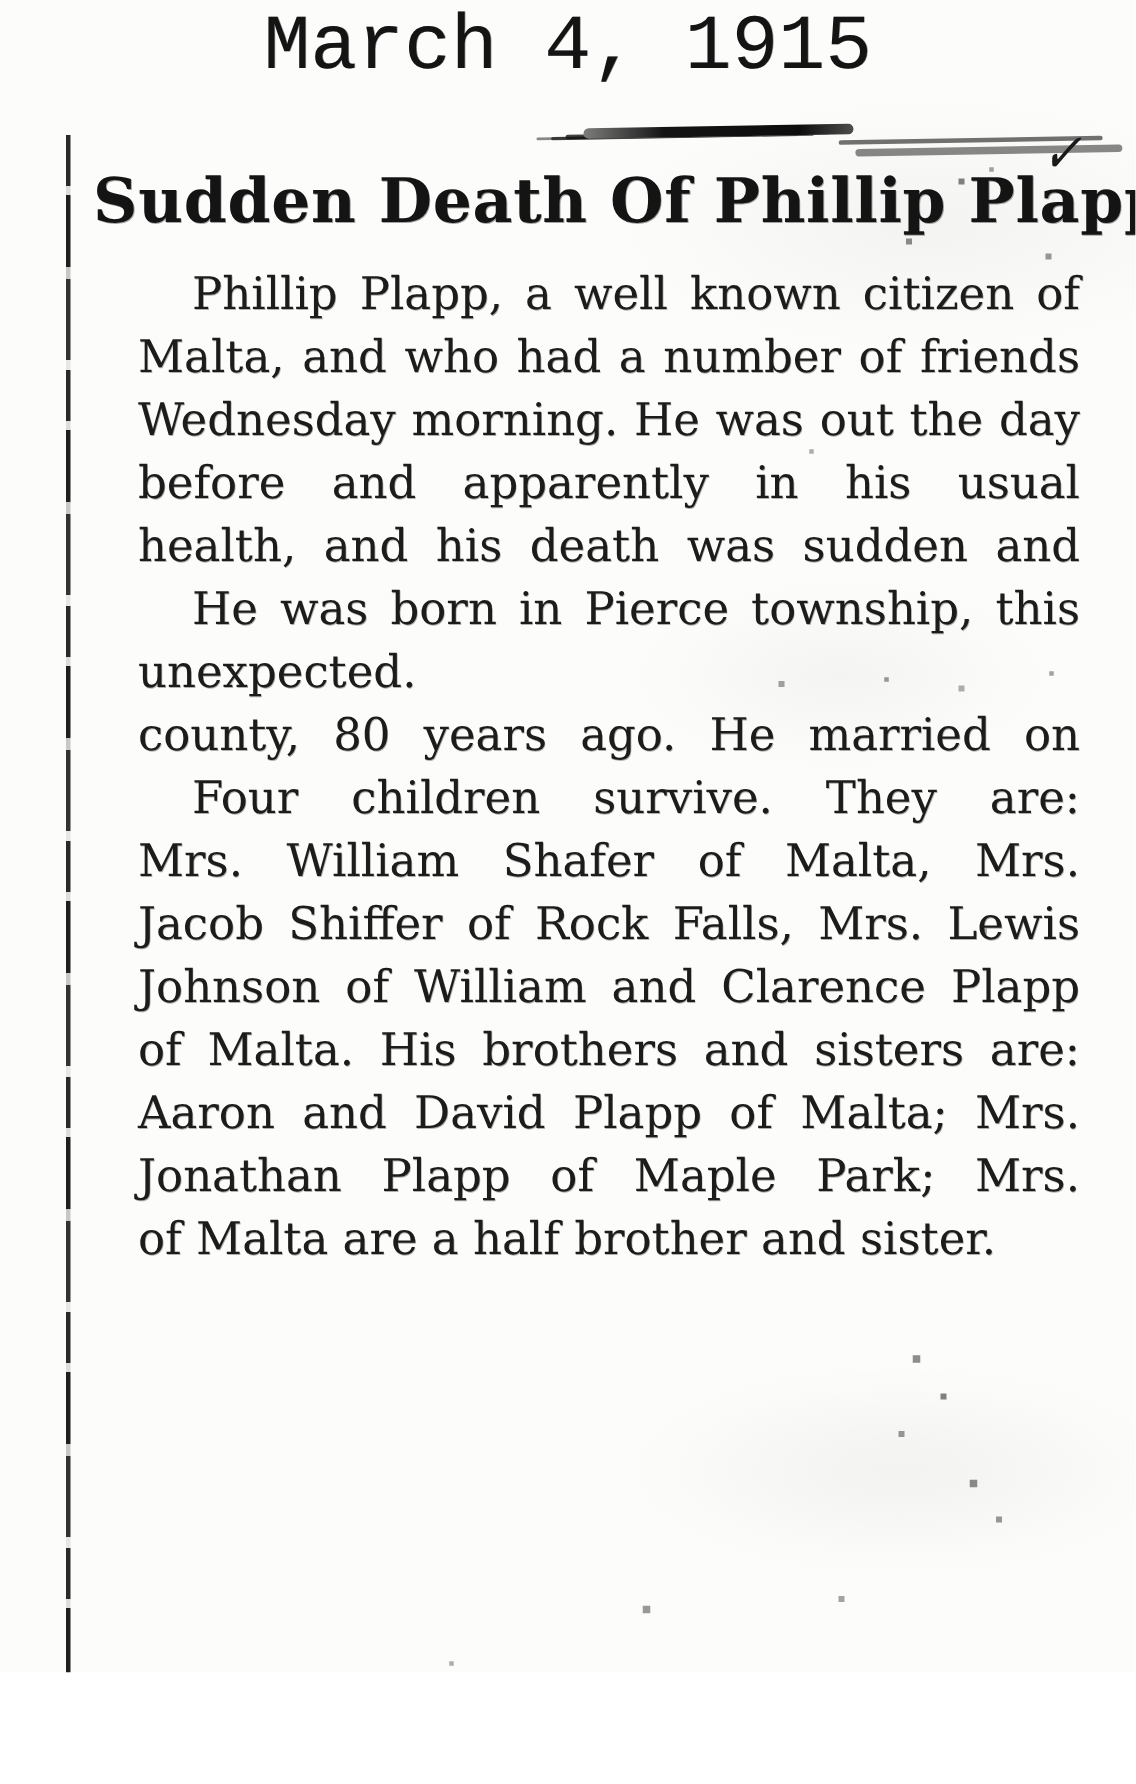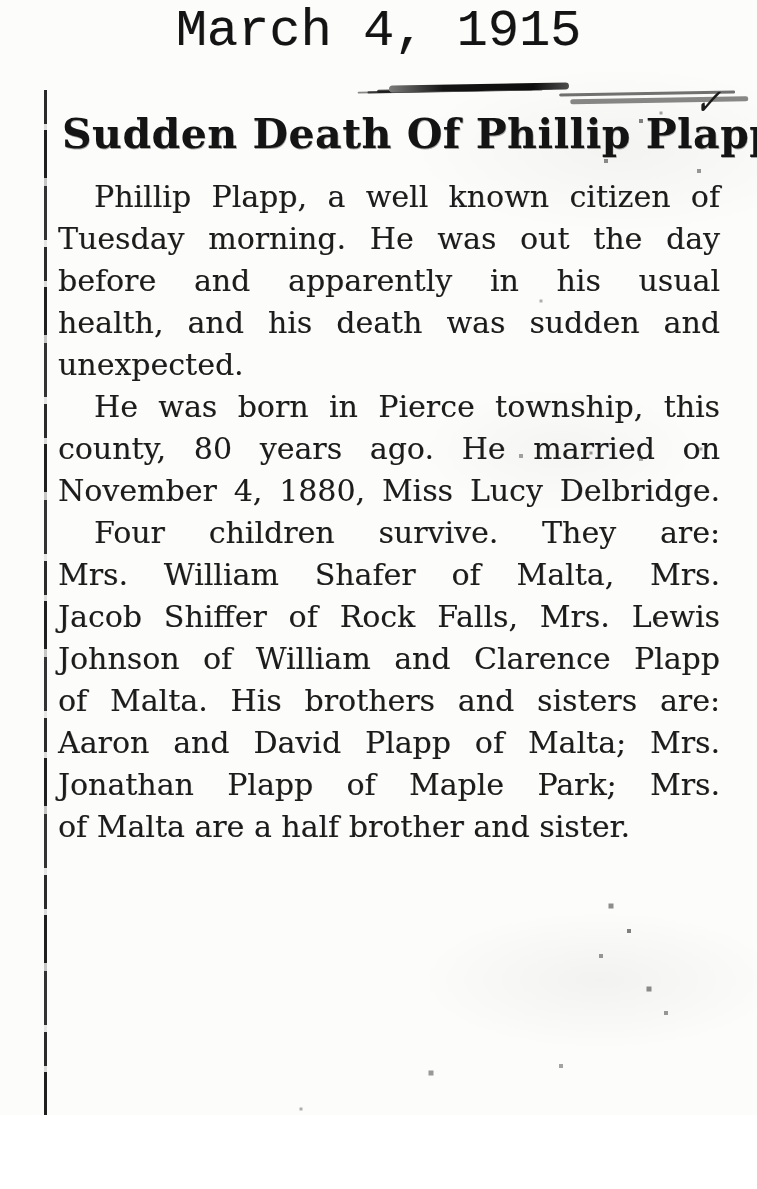--- a/index.html
+++ b/index.html
@@ -111,20 +111,21 @@
     font-family: "DejaVu Serif", serif;
     font-size: 30px;
     line-height: 42px;
     color: #1c1c1c;
     text-shadow: 0.45px 0.35px 0 rgba(0,0,0,0.3);
   }
 
   .line {
     text-align: justify;
     text-align-last: justify;
+    margin-left: 34px;
   }
   .line.para-end { text-align-last: left; }
   .line.indent { text-indent: 36px; }
 
   
   .source-footer {
     position: absolute;
     top: 1118px;
     left: 0;
     width: 100%;
@@ -177,27 +178,27 @@
     <div class="column-rule"></div>
 
     <div class="ink-smudge"></div>
 
     <div class="check-mark">✓</div>
 
     <h1 class="headline">Sudden Death Of Phillip Plapp</h1>
 
     <div class="article-body" id="article-body">
         <div class="line indent">Phillip Plapp, a well known citizen of</div>
-        <div class="line">Tuesday morning.  He was out the day</div>
+        <div class="line">Malta, and who had a number of friends</div>
+        <div class="line">Wednesday morning.  He was out the day</div>
         <div class="line">before and apparently in his usual</div>
         <div class="line">health, and his death was sudden and</div>
+        <div class="line indent">He was born in Pierce township, this</div>
         <div class="line para-end">unexpected.</div>
-        <div class="line indent">He was born in Pierce township, this</div>
         <div class="line">county, 80 years ago.  He married on</div>
-        <div class="line">November 4, 1880, Miss Lucy Delbridge.</div>
         <div class="line indent">Four children survive.  They are:</div>
         <div class="line">Mrs. William Shafer of Malta, Mrs.</div>
         <div class="line">Jacob Shiffer of Rock Falls, Mrs. Lewis</div>
         <div class="line">Johnson of William and Clarence Plapp</div>
         <div class="line">of Malta.  His brothers and sisters are:</div>
         <div class="line">Aaron and David Plapp of Malta; Mrs.</div>
         <div class="line">Jonathan Plapp of Maple Park; Mrs.</div>
         <div class="line para-end">of Malta are a half brother and sister.</div>
       </div>
 

